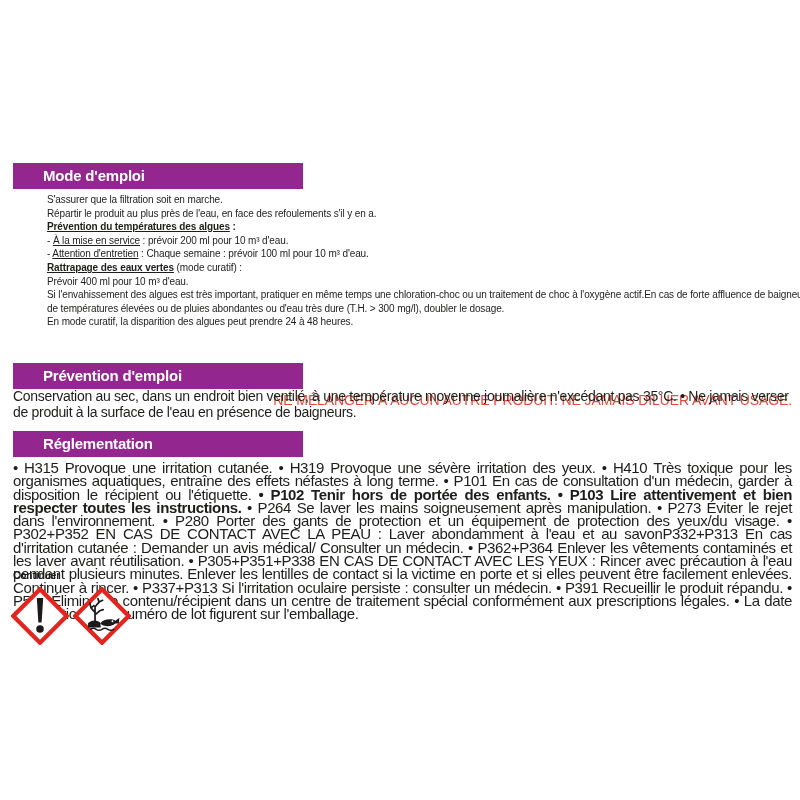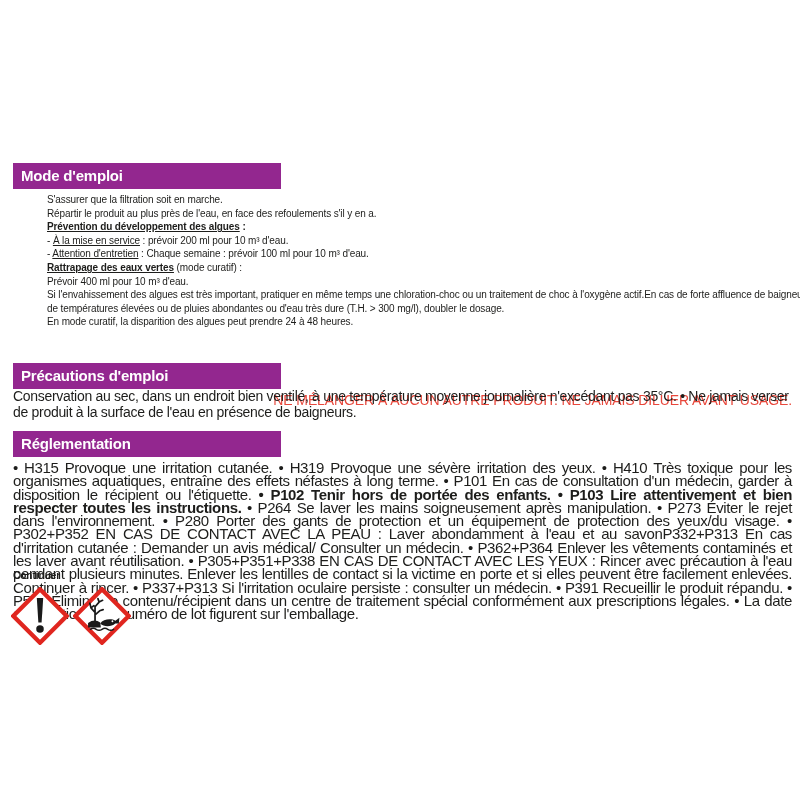--- a/index.html
+++ b/index.html
@@ -3,21 +3,21 @@
 <meta charset="utf-8">
 <style>
   html,body{margin:0;padding:0;background:#fff;}
   #page{
     position:relative;width:800px;height:800px;background:#ffffff;overflow:hidden;
     font-family:"Liberation Sans","DejaVu Sans",sans-serif;color:#1d1d1b;
   }
   .bar{
     position:absolute;left:13px;width:260px;height:26px;
     background:var(--accent,#93278f);color:#ffffff;
-    font-size:15px;font-weight:bold;line-height:26px;padding-left:8px;
+    font-size:15px;font-weight:bold;line-height:26px;padding-left:30px;
     letter-spacing:-0.2px;
   }
   .bar-mode{top:163px;}
   .bar-precautions{top:363px;}
   .bar-reglementation{top:431px;}
   .body-text{font-size:10px;line-height:13.6px;letter-spacing:-0.12px;margin-left:34px;}
   .mode-body{position:absolute;left:13px;top:193px;width:779px;}
   .bu{font-weight:bold;text-decoration:underline;}
   .b{font-weight:bold;}
   .u{text-decoration:underline;}
@@ -46,31 +46,31 @@
 
 <div id="page">
 
   <div class="bar bar-mode">
     <span>Mode d'emploi</span>
   </div>
 
   <div class="mode-body body-text">
     <div>S'assurer que la filtration soit en marche.</div>
     <div>Répartir le produit au plus près de l'eau, en face des refoulements s'il y en a.</div>
-    <div><span class="bu">Prévention du développement des algues</span><span class="b"> :</span></div>
+    <div><span class="bu">Prévention du températures des algues</span><span class="b"> :</span></div>
     <div><span>- </span><span class="u">À la mise en service</span><span> : prévoir 200 ml pour 10 m³ d'eau.</span></div>
     <div><span>- </span><span class="u">Attention d'entretien</span><span> : Chaque semaine : prévoir 100 ml pour 10 m³ d'eau.</span></div>
     <div><span class="bu">Rattrapage des eaux vertes</span><span> (mode curatif) :</span></div>
     <div>Prévoir 400 ml pour 10 m³ d'eau.</div>
     <div>Si l'envahissement des algues est très important, pratiquer en même temps une chloration-choc ou un traitement de choc à l'oxygène actif.En cas de forte affluence de baigneurs, de températures élevées ou de pluies abondantes ou d'eau très dure (T.H. &gt; 300 mg/l), doubler le dosage.</div>
     <div>En mode curatif, la disparition des algues peut prendre 24 à 48 heures.</div>
   </div>
 
   <div class="bar bar-precautions">
-    <span>Précautions d'emploi</span>
+    <span>Prévention d'emploi</span>
   </div>
 
   <div class="warning-line">NE MÉLANGER À AUCUN AUTRE PRODUIT. NE JAMAIS DILUER AVANT USAGE.</div>
   <div class="conservation-line">Conservation au sec, dans un endroit bien ventilé, à une température moyenne journalière n'excédant pas 35°C. • Ne jamais verser de produit à la surface de l'eau en présence de baigneurs.</div>
 
   <div class="bar bar-reglementation">
     <span>Réglementation</span>
   </div>
 
   <div class="reg-paragraph"><span>• H315 Provoque une irritation cutanée. • H319 Provoque une sévère irritation des yeux. • H410 Très toxique pour les organismes aquatiques, entraîne des effets néfastes à long terme. • P101 En cas de consultation d'un médecin, garder à disposition le récipient ou l'étiquette. </span><span class="b">• P102 Tenir hors de portée des enfants. • P103 Lire attentivement et bien respecter toutes les instructions.</span><span> • P264 Se laver les mains soigneusement après manipulation. • P273 Éviter le rejet dans l'environnement. • P280 Porter des gants de protection et un équipement de protection des yeux/du visage. • P302+P352 EN CAS DE CONTACT AVEC LA PEAU : Laver abondamment à l'eau et au savonP332+P313 En cas d'irritation cutanée : Demander un avis médical/ Consulter un médecin. • P362+P364 Enlever les vêtements contaminés et les laver avant réutilisation. • P305+P351+P338 EN CAS DE CONTACT AVEC LES YEUX : Rincer avec précaution à l'eau pendant plusieurs minutes. Enlever les lentilles de contact si la victime en porte et si elles peuvent être facilement enlevées. Continuer à rincer. • P337+P313 Si l'irritation oculaire persiste : consulter un médecin. • P391 Recueillir le produit répandu. • P501 Éliminer le contenu/récipient dans un centre de traitement spécial conformément aux prescriptions légales. • La date d'expiration et le numéro de lot figurent sur l'emballage.</span></div>

